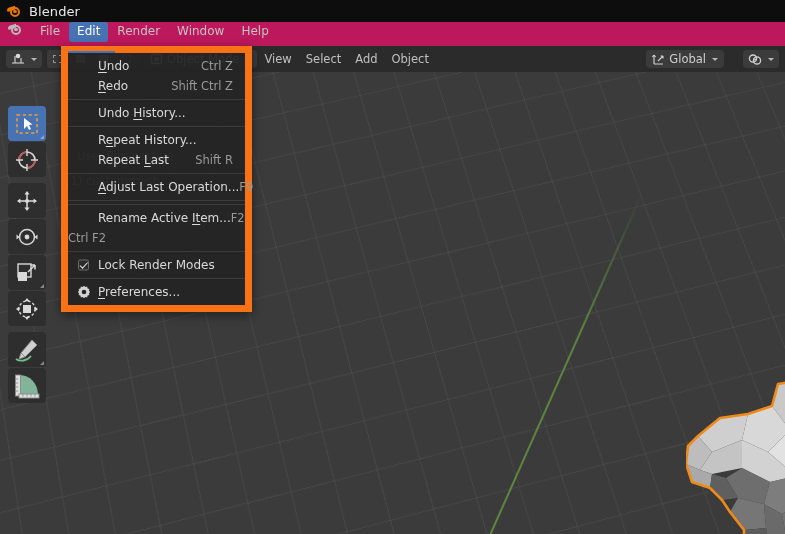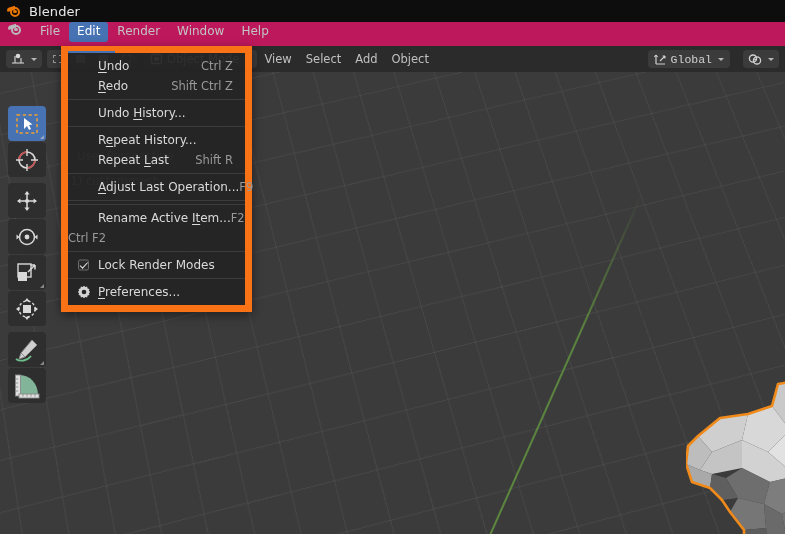--- a/index.html
+++ b/index.html
@@ -210,23 +210,22 @@
     border-right: 3.2px solid transparent;
     border-top: 3.8px solid #b6b6b6;
     margin-left: 2px;
   }
 
   .vp-header-right {
     position: absolute;
     right: 6px; top: 4px;
     display: flex;
     align-items: center;
-    gap: 13px;
+    gap: 19px;
     z-index: 9;
-    font-family: Liberation Mono, monospace;
   }
 
   
   .vp-text {
     position: absolute;
     color: #8e8e8e;
     font-size: 11.5px;
     z-index: 3;
     white-space: nowrap;
   }

